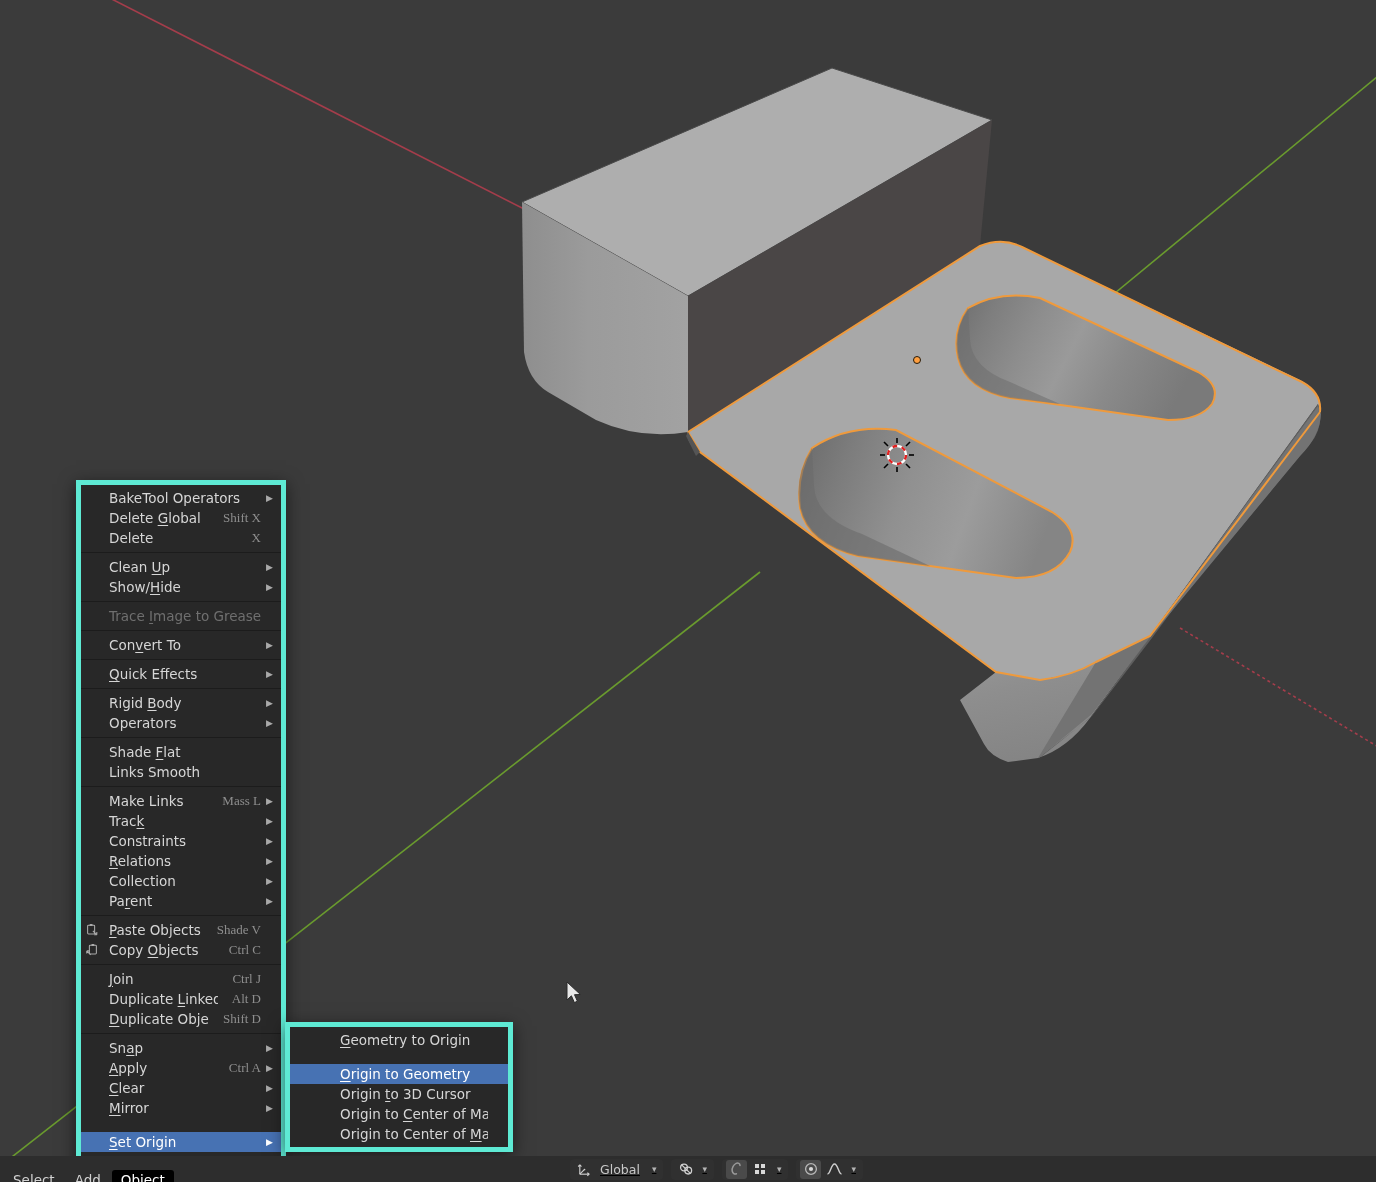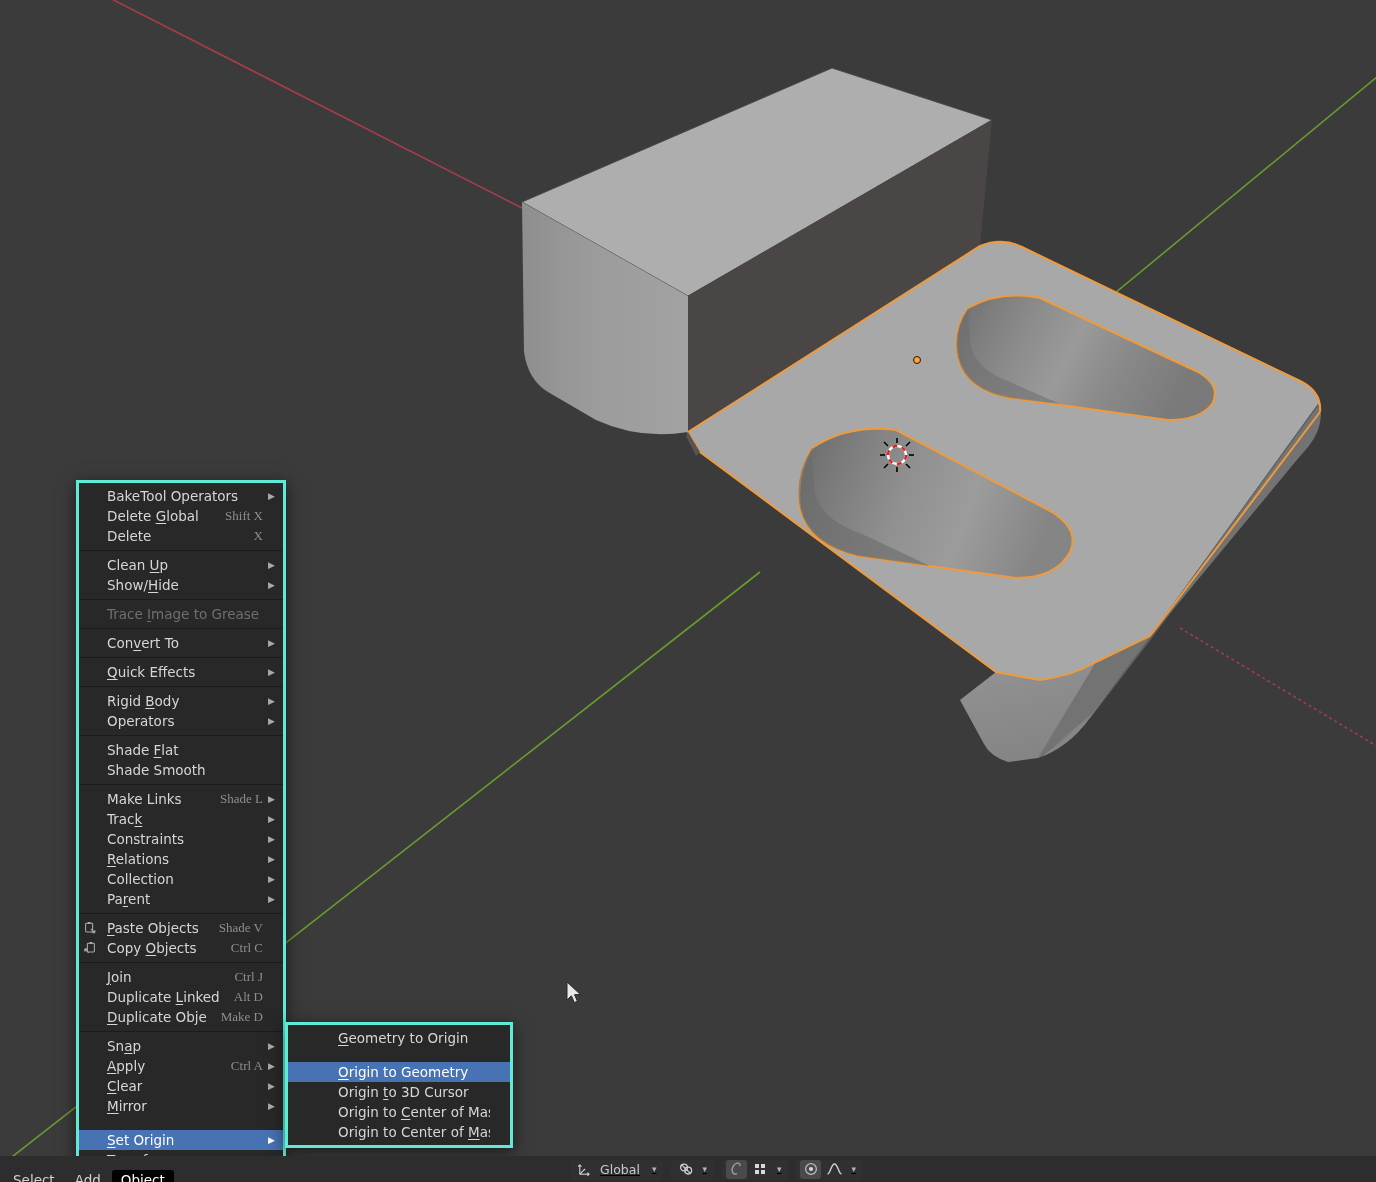--- a/index.html
+++ b/index.html
@@ -51,21 +51,21 @@
   
   .mouse-pointer {
     position: absolute;
     pointer-events: none;
   }
 
   
   .menu {
     position: absolute;
     background: #282828;
-    border: 3px solid #5eead4;
+    border: 5px solid #5eead4;
     box-shadow: 0 4px 16px rgba(0,0,0,0.55);
     padding: 3px 0;
     box-sizing: border-box;
   }
   #object-menu {
     left: 76px;
     top: 480px;
     width: 210px;
   }
   #setorigin-submenu {
@@ -405,28 +405,28 @@
         <span class="mi-arrow">▶</span>
       </div>
       <div class="menu-sep"></div>
       <div class="menu-item">
         <span class="mi-icon"></span>
         <span class="mi-label">Shade <u>F</u>lat</span>
         <span class="mi-arrow"></span>
       </div>
       <div class="menu-item">
         <span class="mi-icon"></span>
-        <span class="mi-label">Shade Smooth</span>
+        <span class="mi-label">Links Smooth</span>
         <span class="mi-arrow"></span>
       </div>
       <div class="menu-sep"></div>
       <div class="menu-item">
         <span class="mi-icon"></span>
         <span class="mi-label">Make Links</span>
-        <span class="mi-shortcut">Shade L</span>
+        <span class="mi-shortcut">Mass L</span>
         <span class="mi-arrow">▶</span>
       </div>
       <div class="menu-item">
         <span class="mi-icon"></span>
         <span class="mi-label">Trac<u>k</u></span>
         <span class="mi-arrow">▶</span>
       </div>
       <div class="menu-item">
         <span class="mi-icon"></span>
         <span class="mi-label">Constraints</span>
@@ -481,21 +481,21 @@
       </div>
       <div class="menu-item">
         <span class="mi-icon"></span>
         <span class="mi-label">Duplicate <u>L</u>inked</span>
         <span class="mi-shortcut">Alt D</span>
         <span class="mi-arrow"></span>
       </div>
       <div class="menu-item">
         <span class="mi-icon"></span>
         <span class="mi-label"><u>D</u>uplicate Objects</span>
-        <span class="mi-shortcut">Make D</span>
+        <span class="mi-shortcut">Shift D</span>
         <span class="mi-arrow"></span>
       </div>
       <div class="menu-sep"></div>
       <div class="menu-item">
         <span class="mi-icon"></span>
         <span class="mi-label">Sn<u>a</u>p</span>
         <span class="mi-arrow">▶</span>
       </div>
       <div class="menu-item">
         <span class="mi-icon"></span>

